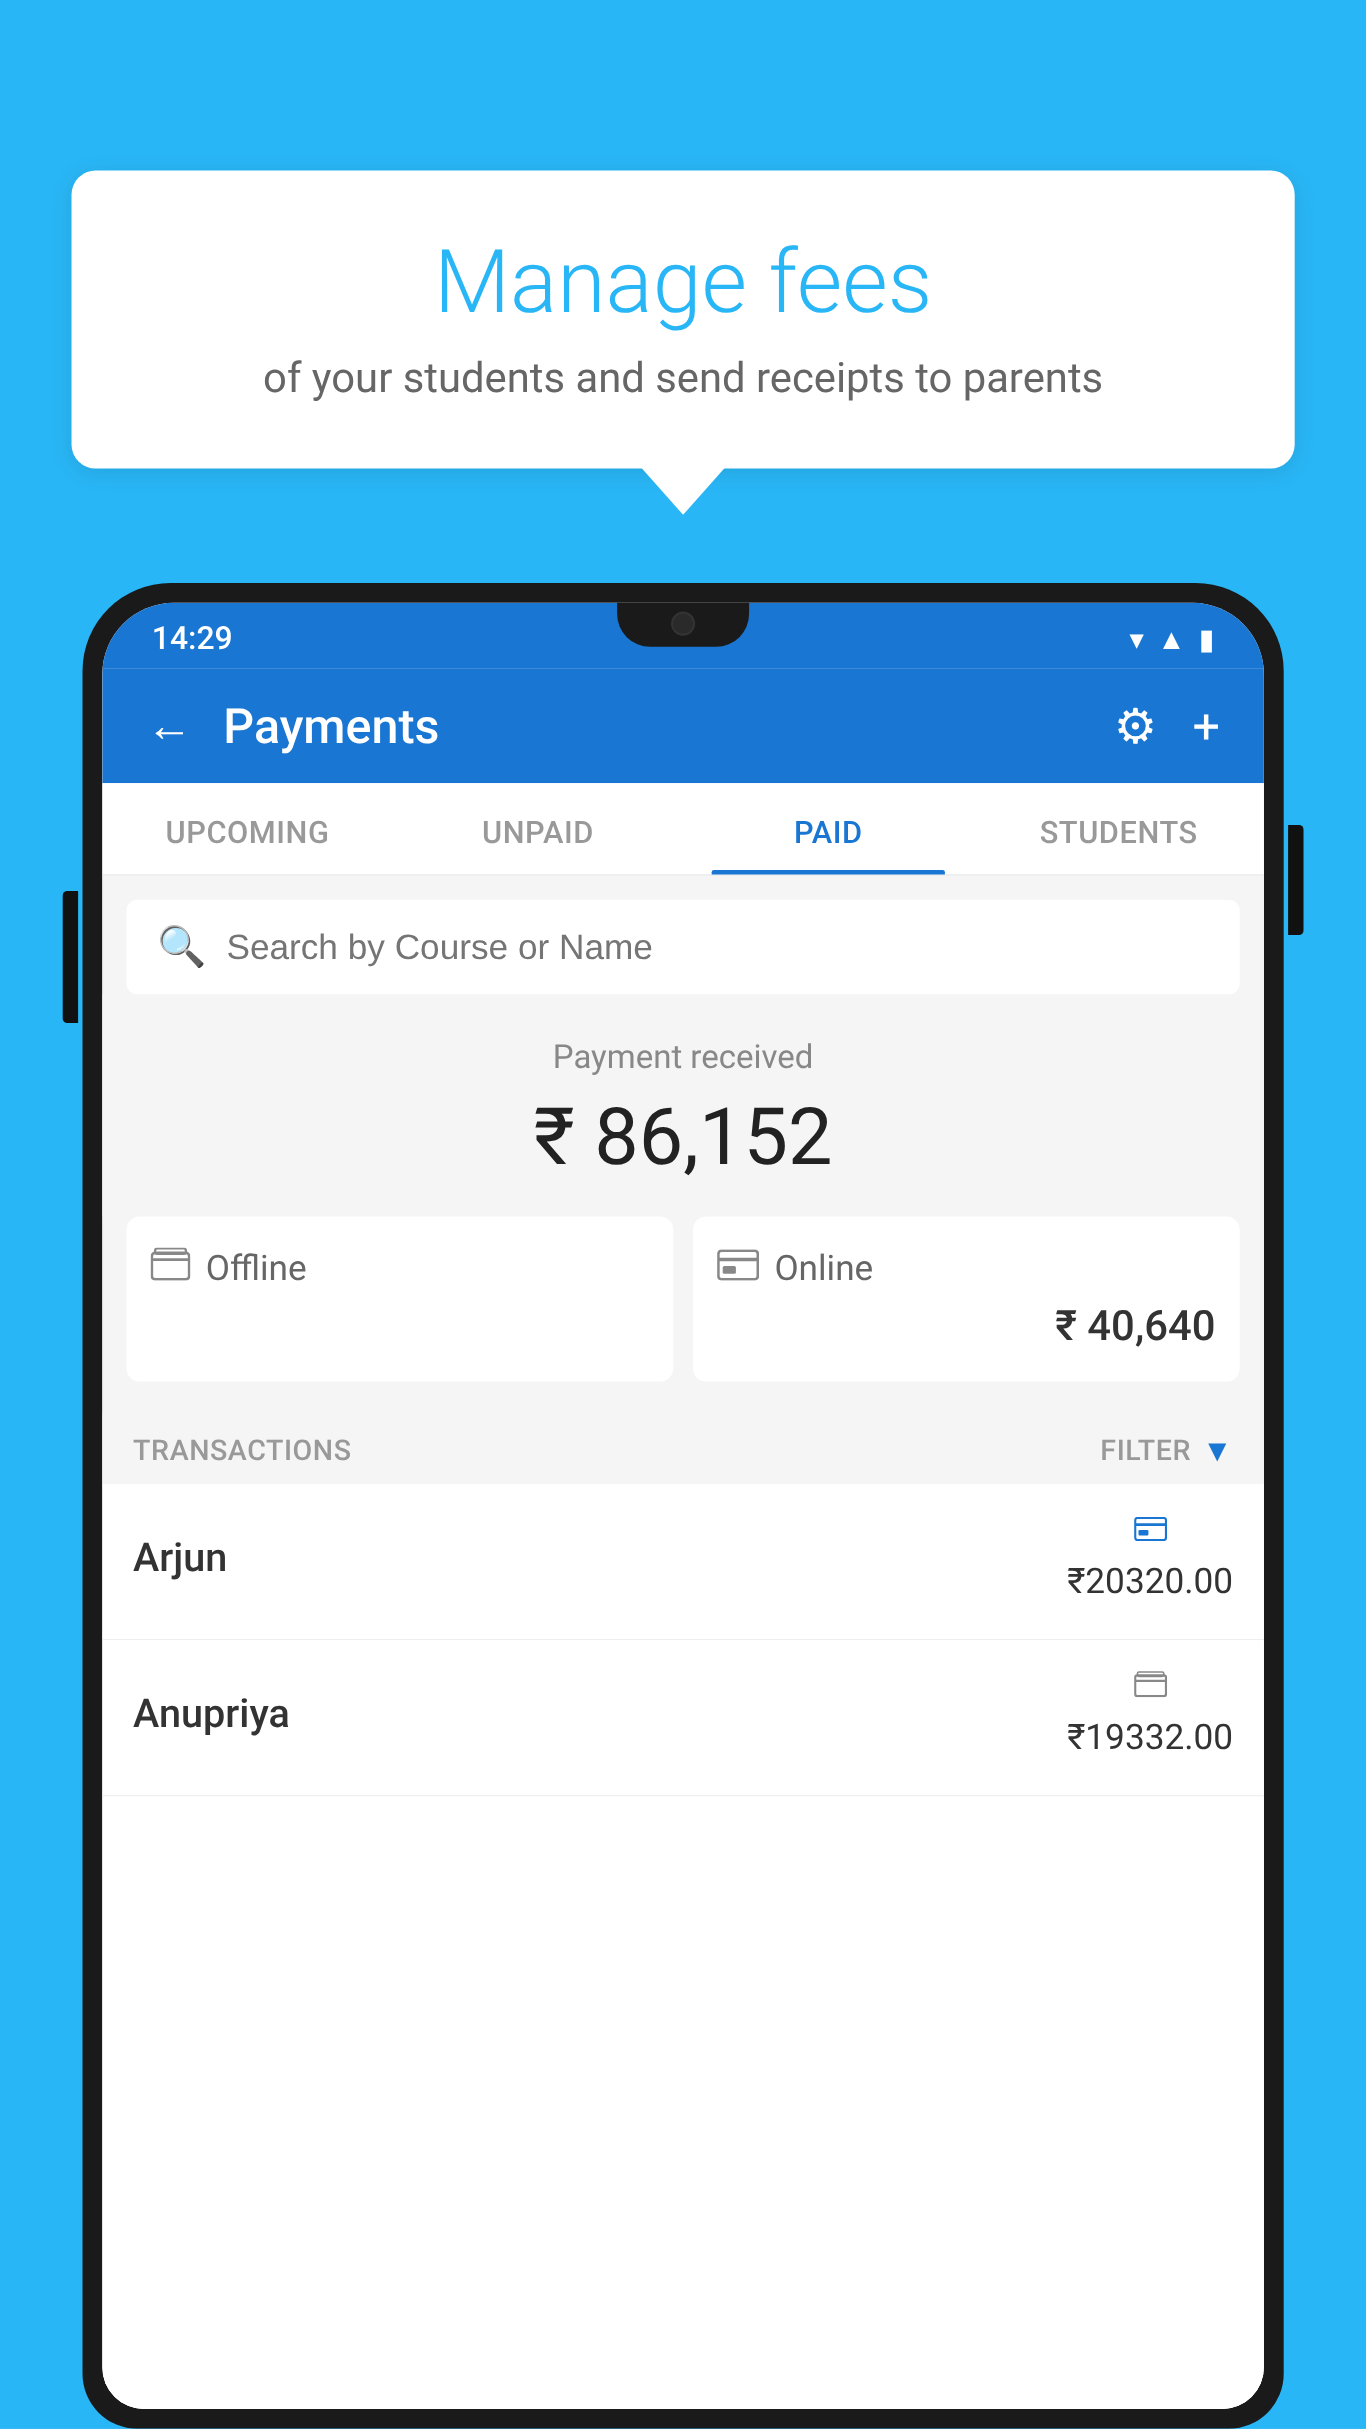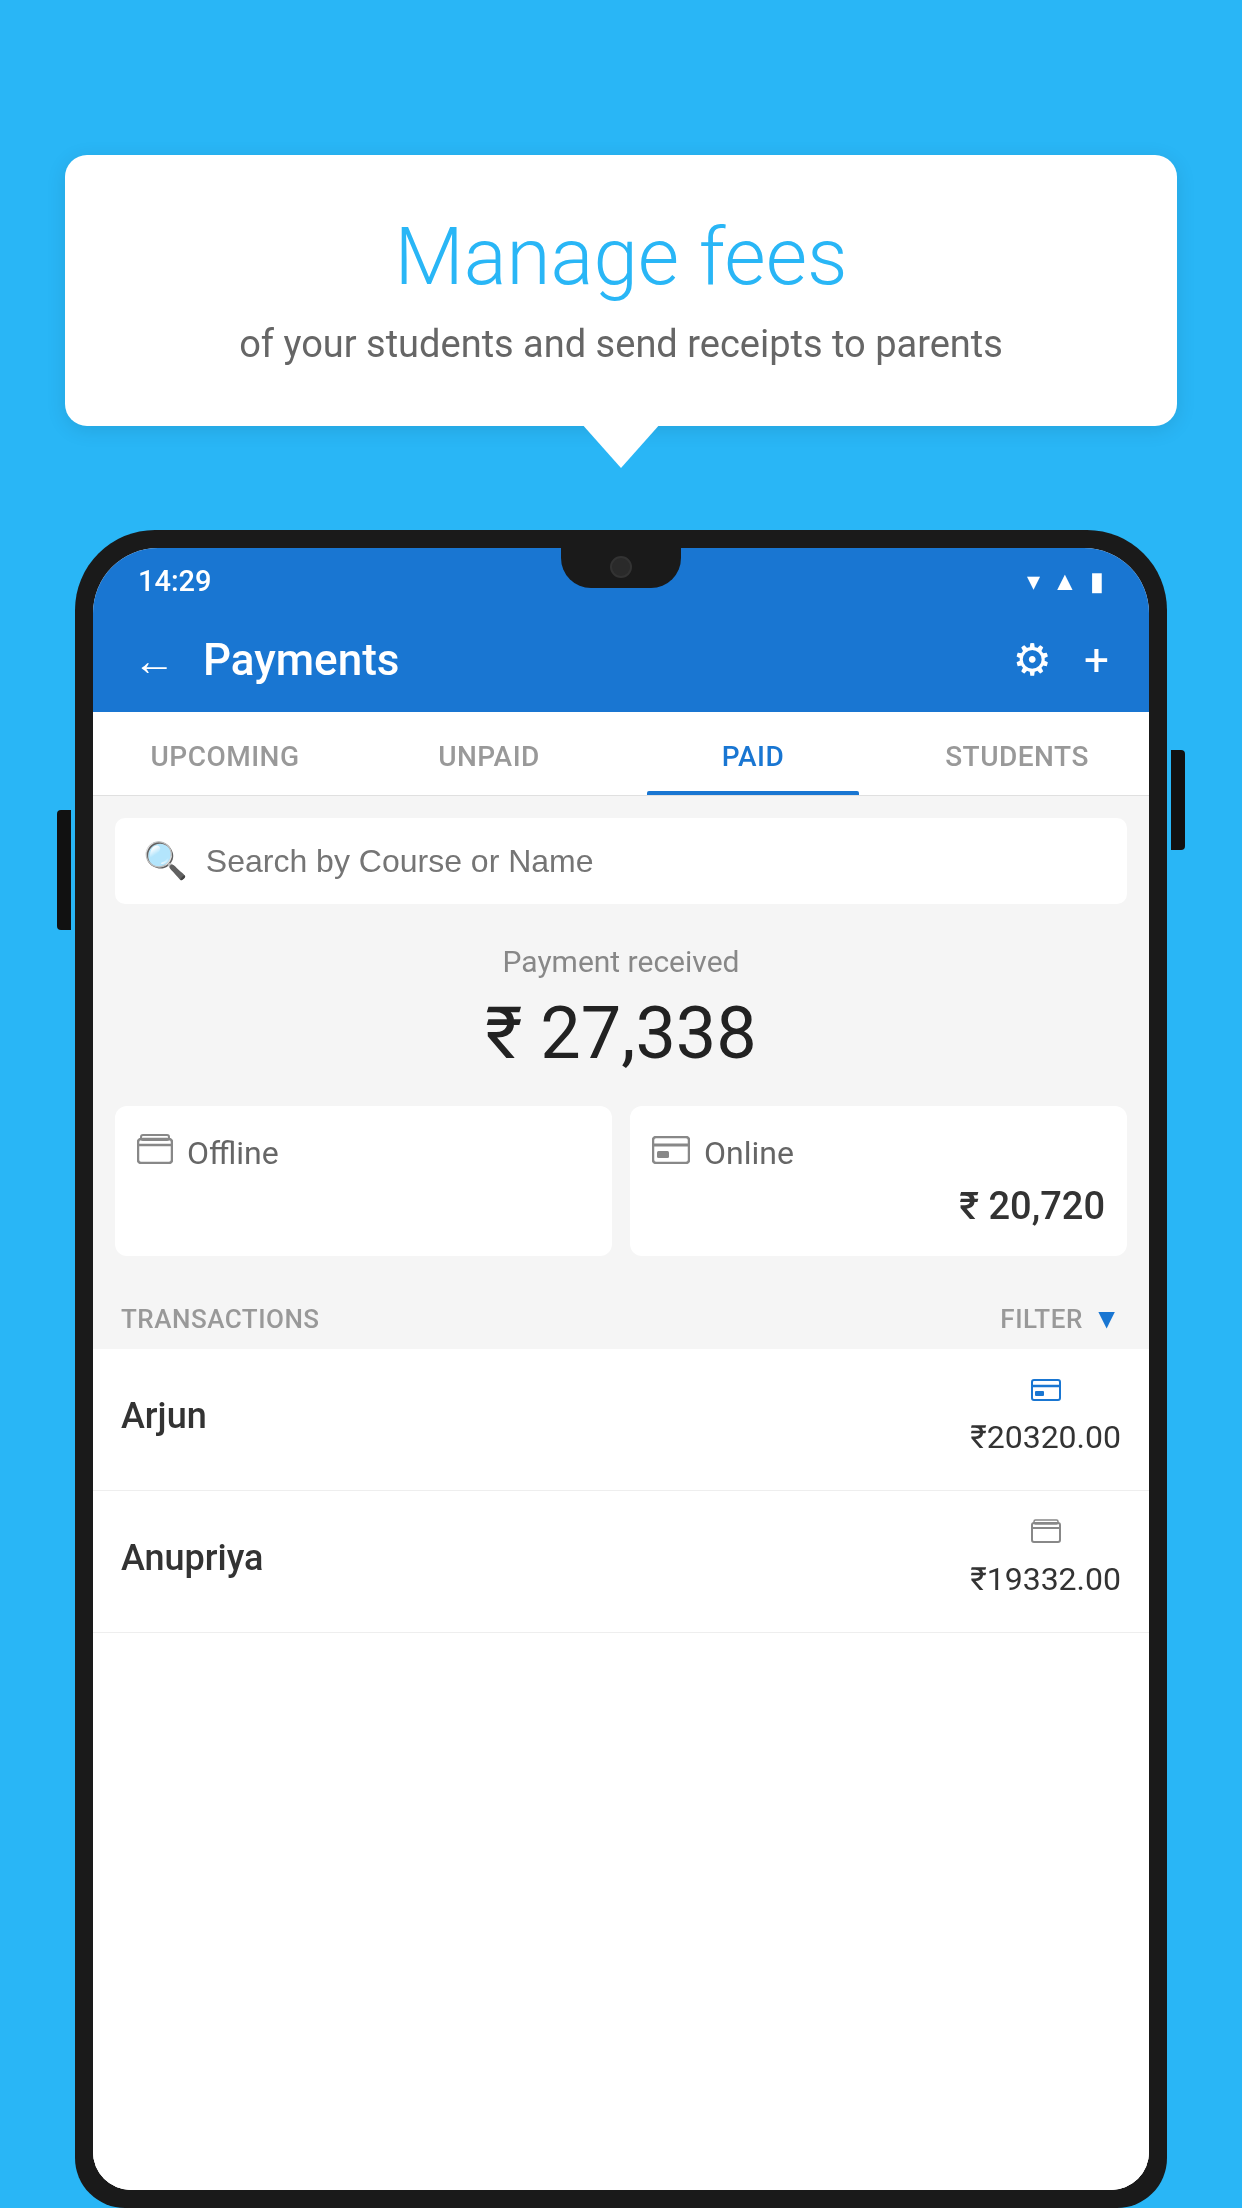--- a/index.html
+++ b/index.html
@@ -480,21 +480,21 @@
 
       <div class="content-area">
 
         <div class="search-bar">
           <span class="search-icon">🔍</span>
           <input class="search-input" type="text" placeholder="Search by Course or Name" style="">
         </div>
 
         <div class="payment-summary">
           <div class="payment-label">Payment received</div>
-          <div class="payment-amount">₹ 27,338</div>
+          <div class="payment-amount">₹ 86,152</div>
         </div>
 
         <div class="payment-cards">
 
           <div class="payment-card">
             <div class="card-header">
               <span class="card-icon">
                 
                 <svg width="36" height="30" viewBox="0 0 36 30" fill="none" xmlns="http://www.w3.org/2000/svg">
                   <rect x="1" y="5" width="34" height="24" rx="3" stroke="#888" stroke-width="2.5" fill="none"></rect>
@@ -511,21 +511,21 @@
               <span class="card-icon">
                 
                 <svg width="38" height="28" viewBox="0 0 38 28" fill="none" xmlns="http://www.w3.org/2000/svg">
                   <rect x="1" y="1" width="36" height="26" rx="3" stroke="#888" stroke-width="2.5" fill="none"></rect>
                   <path d="M1 9h36" stroke="#888" stroke-width="3"></path>
                   <rect x="5" y="15" width="12" height="7" rx="1.5" fill="#888"></rect>
                 </svg>
               </span>
               <span class="card-label">Online</span>
             </div>
-            <div class="card-amount">₹ 20,720</div>
+            <div class="card-amount">₹ 40,640</div>
           </div>
         </div>
 
         <div class="transactions-header">
           <span class="transactions-label">TRANSACTIONS</span>
           <div class="filter-btn">
             <span>FILTER</span>
             <span class="filter-icon">▼</span>
           </div>
         </div>

